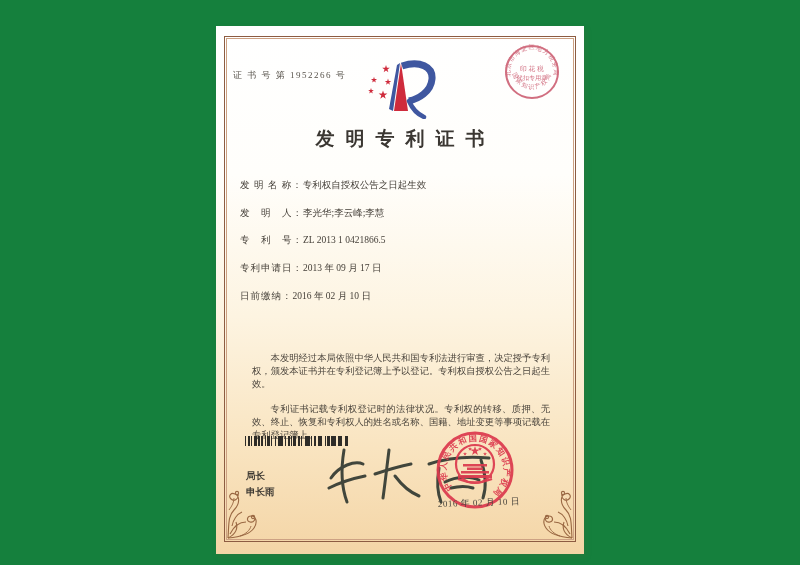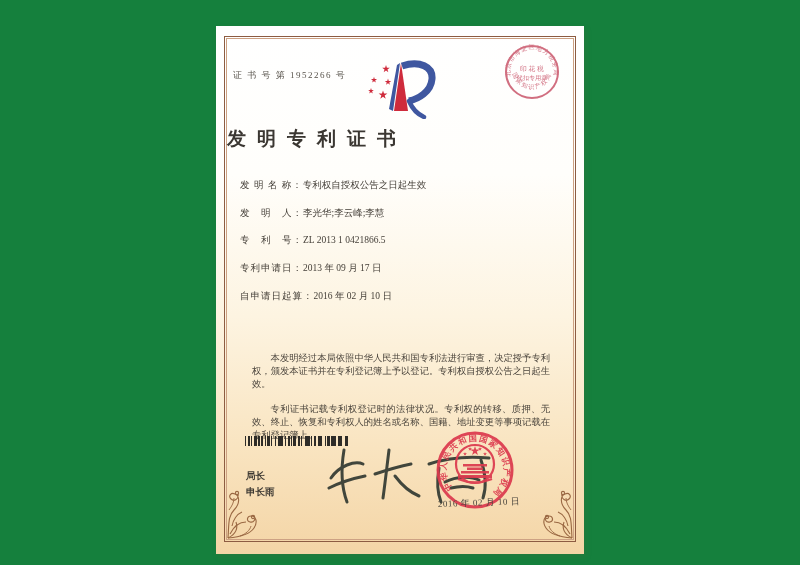--- a/index.html
+++ b/index.html
@@ -5,21 +5,21 @@
   html,body{margin:0;padding:0;}
   .stage{position:relative;width:800px;height:565px;background:#15803d;overflow:hidden;
          font-family:"Liberation Serif","DejaVu Serif",serif;}
   .paper{position:absolute;left:216px;top:26px;width:368px;height:528px;
          background:linear-gradient(180deg,#ffffff 0%,#fffefb 28%,#fdf4e1 55%,#f9e4c0 80%,#f4d5a6 100%);
          box-shadow:2px 3px 6px rgba(120,90,60,.15);}
   .frame{position:absolute;left:8px;top:10px;right:8px;bottom:12px;border:1px solid #8d5c42;}
   .frame::before{content:"";position:absolute;inset:1px;border:1px solid #cda183;}
   .certno{position:absolute;left:17px;top:43px;font-size:9px;letter-spacing:1.5px;color:#57524a;white-space:nowrap;}
   .logo{position:absolute;left:147px;top:33px;width:74px;height:60px;}
-  .title{position:absolute;left:0;top:100px;width:100%;text-align:left;font-size:19px;
+  .title{position:absolute;left:0;top:100px;width:100%;text-align:center;font-size:19px;
          letter-spacing:11px;text-indent:11px;color:#3b3732;font-weight:600;white-space:nowrap;}
   .fields{position:absolute;left:24px;top:153px;right:18px;}
   .field{height:27.7px;font-size:9.5px;color:#433e37;white-space:nowrap;}
   .flabel{letter-spacing:1px;}
   .paras{position:absolute;left:24px;right:22px;top:314px;font-size:9.3px;line-height:13px;
          text-align:justify;color:#4a443c;}
   .paras p{margin:12px;text-indent:2em;}
   .barcode{position:absolute;left:29px;top:410px;width:103px;height:10px;
     background-image:
       repeating-linear-gradient(90deg,#2e2c28 0 1px,transparent 1px 3px,#2e2c28 3px 5px,transparent 5px 6px,#2e2c28 6px 7px,transparent 7px 10px),
@@ -103,21 +103,21 @@
       <text x="40" y="48" text-anchor="middle" font-size="6.2" fill="#c9566b">代扣专用章</text>
     </svg>
 
     <div class="title">发明专利证书</div>
 
     <div class="fields">
       <div class="field"><span class="flabel">发 明 名 称：</span><span class="fvalue">专利权自授权公告之日起生效</span></div>
       <div class="field"><span class="flabel">发　明　人：</span><span class="fvalue">李光华;李云峰;李慧</span></div>
       <div class="field"><span class="flabel">专　利　号：</span><span class="fvalue">ZL 2013 1 0421866.5</span></div>
       <div class="field"><span class="flabel">专利申请日：</span><span class="fvalue">2013 年 09 月 17 日</span></div>
-      <div class="field"><span class="flabel">自申请日起算：</span><span class="fvalue">2016 年 02 月 10 日</span></div>
+      <div class="field"><span class="flabel">日前缴纳：</span><span class="fvalue">2016 年 02 月 10 日</span></div>
     </div>
 
     <div class="paras">
       <p>本发明经过本局依照中华人民共和国专利法进行审查，决定授予专利权，颁发本证书并在专利登记簿上予以登记。专利权自授权公告之日起生效。</p>
       <p>专利证书记载专利权登记时的法律状况。专利权的转移、质押、无效、终止、恢复和专利权人的姓名或名称、国籍、地址变更等事项记载在专利登记簿上。</p>
     </div>
 
     <div class="barcode"></div>
 
     <div class="signer">

